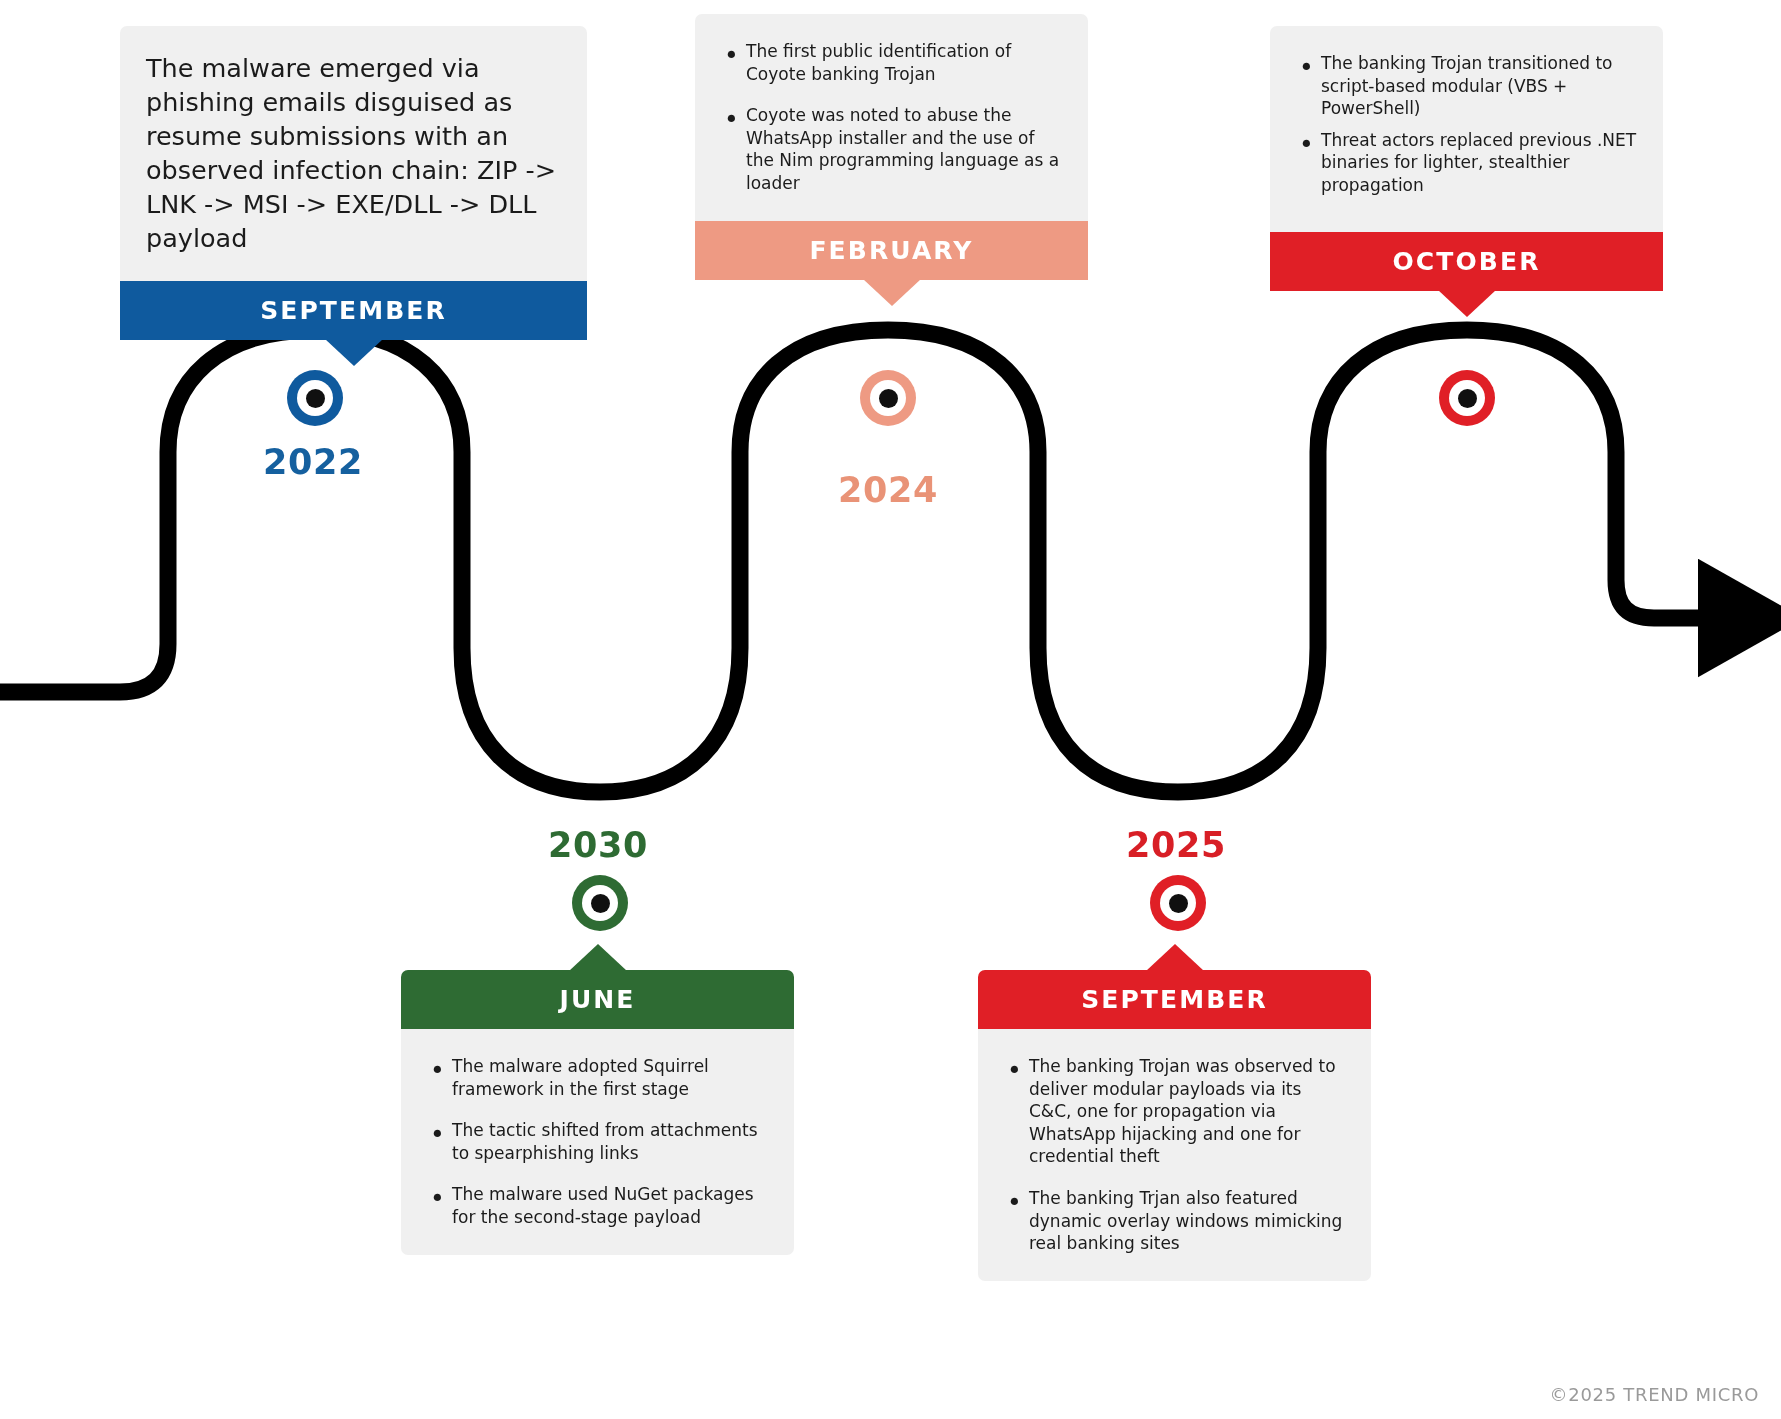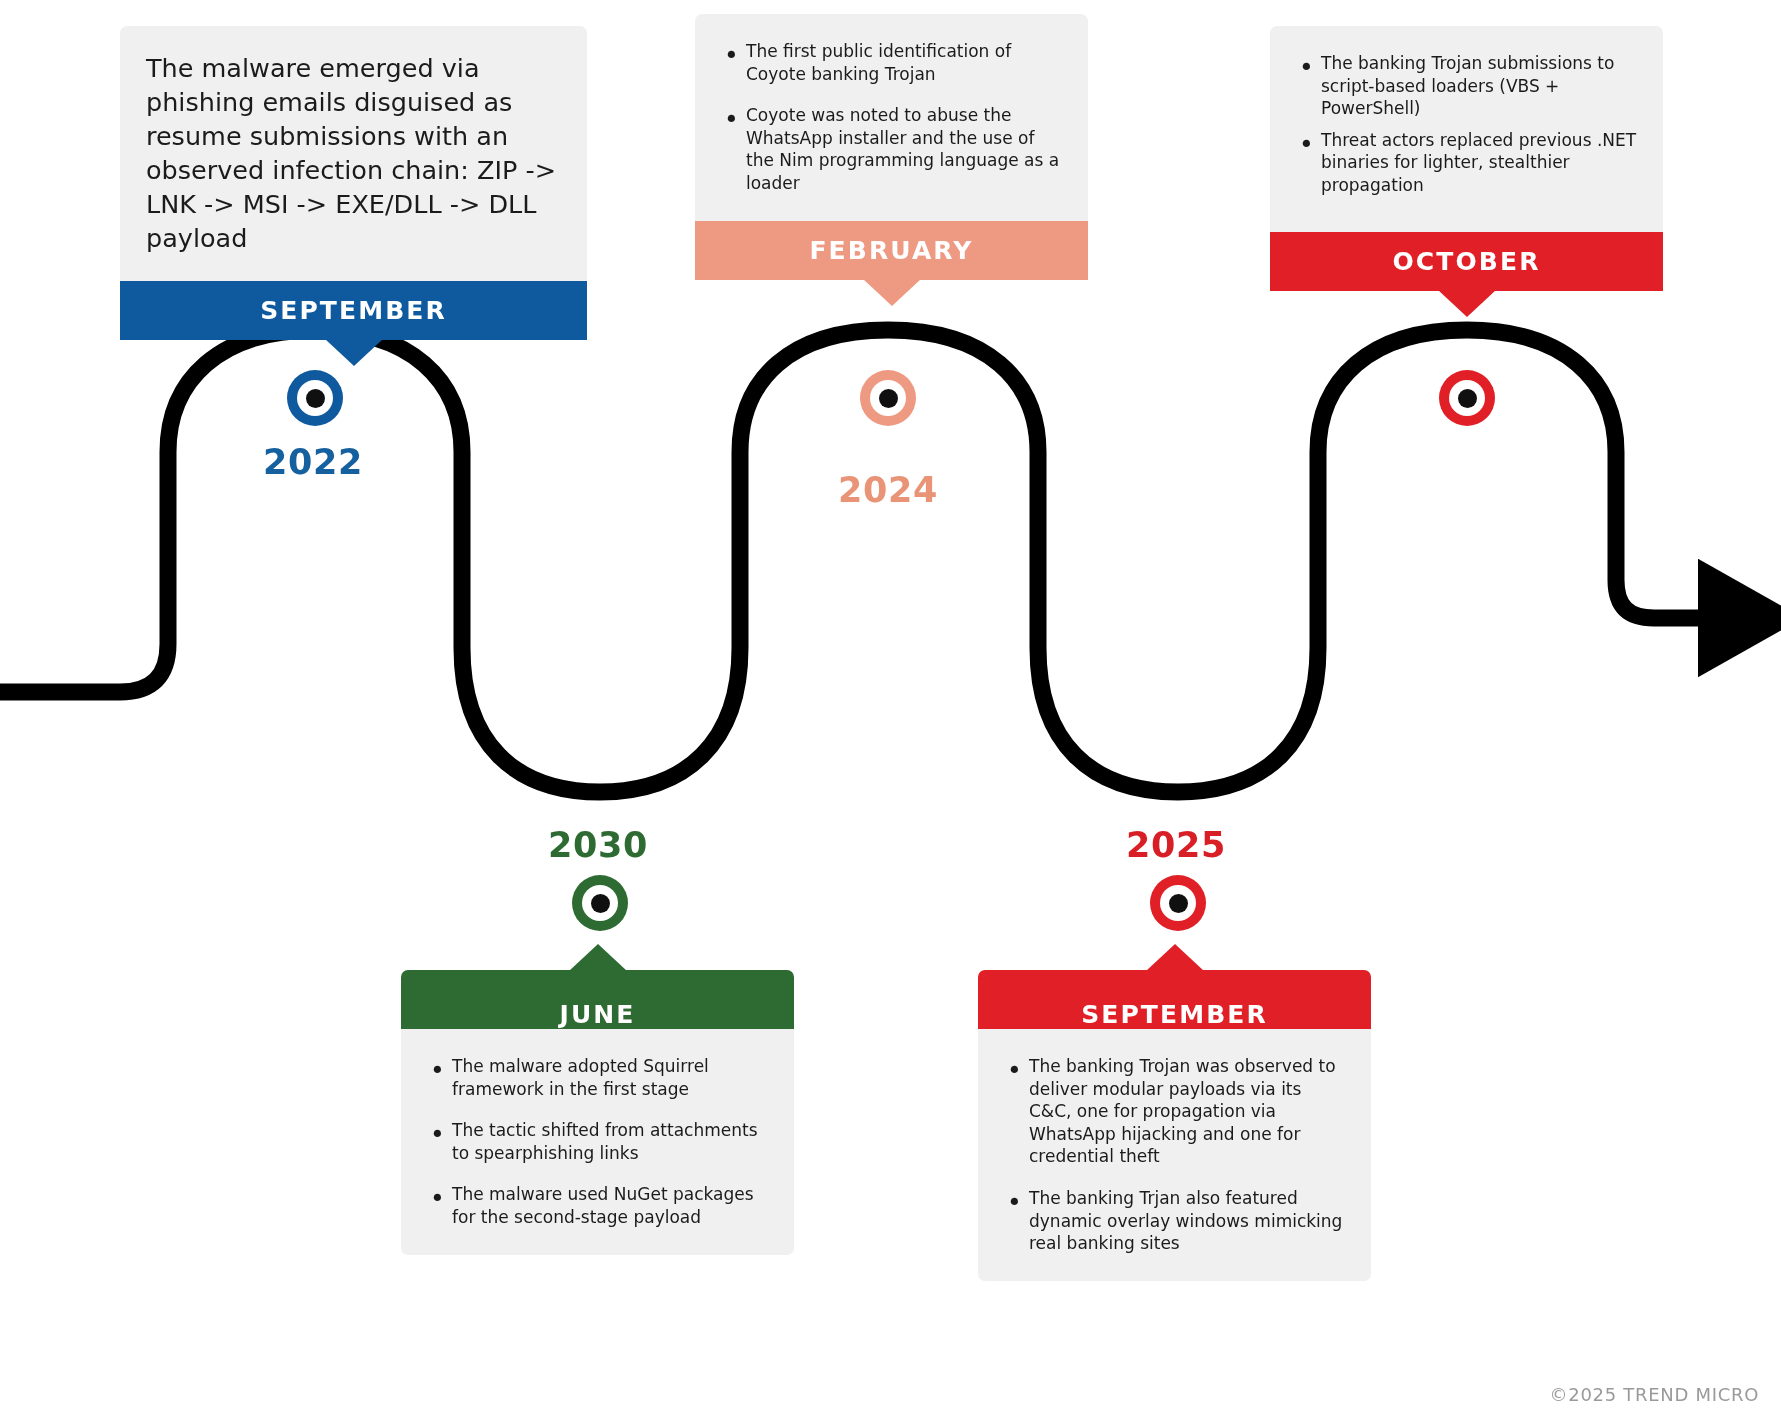--- a/index.html
+++ b/index.html
@@ -99,21 +99,20 @@
     transform: translateX(-50%);
     width: 0;
     height: 0;
     border-left: 29px solid transparent;
     border-right: 29px solid transparent;
     border-top: 27px solid var(--accent);
   }
   
   .card.bottom .card-head {
     border-radius: 7px 7px 0 0;
-    align-items: flex-end;
   }
   .card.bottom .card-head::before {
     content: "";
     position: absolute;
     left: 50%;
     top: -26px;
     transform: translateX(-50%);
     width: 0;
     height: 0;
     border-left: 29px solid transparent;
@@ -258,21 +257,21 @@
     </ul>
   </div>
   <div class="card-head" style="background:#EE9A83;">
     <span>FEBRUARY</span>
   </div>
 </div>
 
 <div class="card top" style="--accent:#E01F26; left:1270px; top:26px; width:393px;">
   <div class="card-body">
     <ul class="bullets tight">
-      <li>The banking Trojan submissions to script-based loaders (VBS + PowerShell)</li>
+      <li>The banking Trojan transitioned to script-based modular (VBS + PowerShell)</li>
       <li>Threat actors replaced previous .NET binaries for lighter, stealthier propagation</li>
     </ul>
   </div>
   <div class="card-head" style="background:#E01F26;">
     <span>OCTOBER</span>
   </div>
 </div>
 
 <div class="card bottom" style="--accent:#2E6B33; left:401px; top:970px; width:393px;">
   <div class="card-head" style="background:#2E6B33;">

